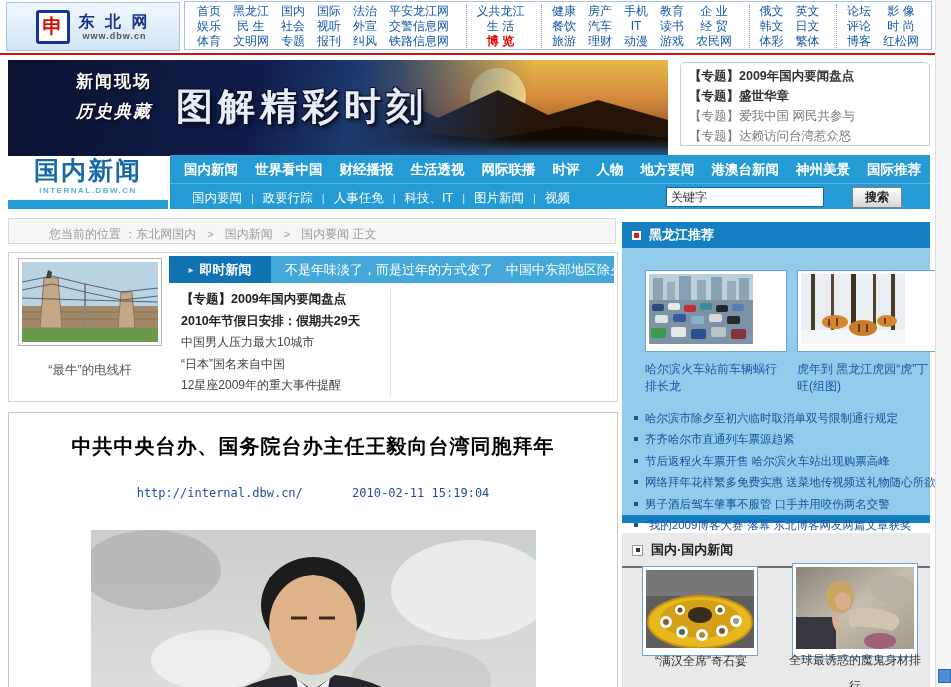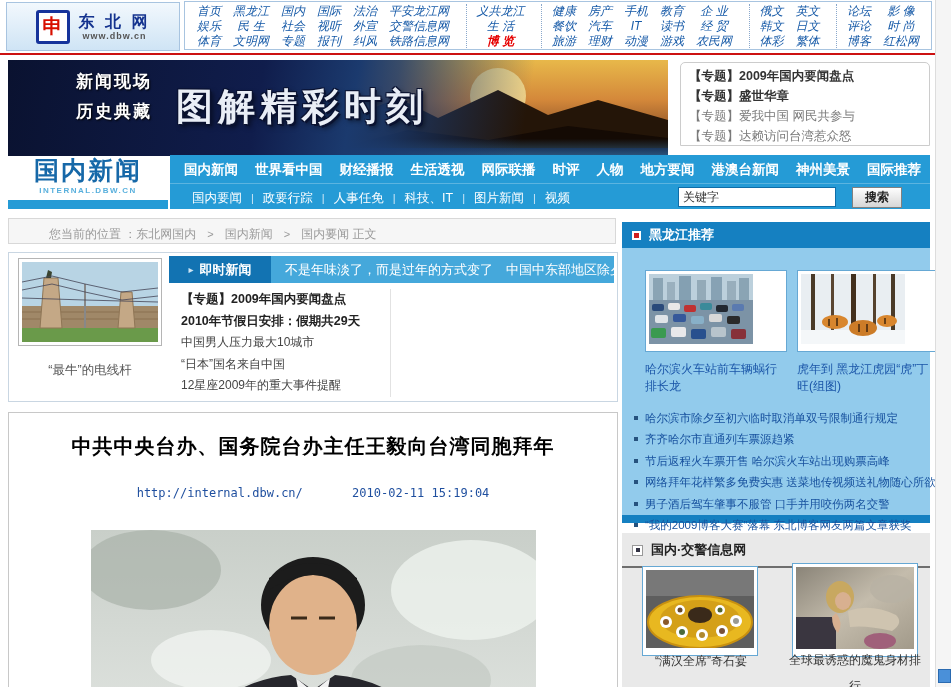--- a/index.html
+++ b/index.html
@@ -10,37 +10,37 @@
 
   
   .logo-box{position:absolute;left:6px;top:2px;width:172px;height:47px;border:1px solid #a8c4e0;
     background:linear-gradient(180deg,#f2f8fd,#cfe4f5);display:flex;align-items:center;justify-content:center;gap:9px;}
   .logo-glyph{width:28px;height:28px;border:3px solid #16339b;border-radius:3px;color:#d80f00;
     font-weight:bold;font-size:20px;line-height:27px;text-align:center;background:#fff;}
   .logo-site{color:#14338f;font-weight:bold;font-size:16px;letter-spacing:3px;line-height:18px;}
   .logo-url{color:#555;font-size:9px;font-weight:bold;letter-spacing:1px;text-align:center;}
 
   .top-nav{position:absolute;left:184px;top:1px;width:748px;height:49px;border:1px solid #a8c4e0;
-    background:#fff;display:flex;align-items:center;justify-content:space-between;padding:0 6px;box-sizing:border-box;font-style:italic;}
+    background:#fff;display:flex;align-items:center;justify-content:space-between;padding:0 6px;box-sizing:border-box;}
   .nav-group{display:flex;height:44px;align-items:center;}
   .nav-group + .nav-group{border-left:1px dotted #8aa8cc;padding-left:4px;}
   .nav-col{display:flex;flex-direction:column;justify-content:space-between;height:44px;padding:0 6px;text-align:center;}
   .nav-col a{font-size:12px;color:#1559a7;line-height:14px;white-space:nowrap;}
   .nav-col a.red{color:#e60000;font-weight:bold;}
   .red-line{position:absolute;left:0;top:53px;width:935px;height:2px;background:#cc1111;}
 
   
   .banner{position:absolute;left:8px;top:60px;width:660px;height:96px;overflow:hidden;background:#0a1230;}
   .banner-photo{position:absolute;right:0;top:0;}
   .banner-overlay{position:absolute;left:0;top:0;width:100%;height:100%;
     background:linear-gradient(100deg,#0a1230 0%,#101d4c 38%,#1b3a6e 52%,rgba(27,58,110,.85) 58%,rgba(27,58,110,0) 78%),
                linear-gradient(180deg,rgba(0,0,0,0) 82%,rgba(70,140,190,.55) 100%);}
   .banner-sub1,.banner-sub2{position:absolute;left:68px;color:#fff;font-weight:bold;font-size:17px;
     letter-spacing:2px;text-shadow:1px 1px 2px #000;}
-  .banner-sub1{top:10px;} .banner-sub2{top:40px;}
+  .banner-sub1{top:10px;} .banner-sub2{top:40px;font-style:italic;}
   .banner-main{position:absolute;left:168px;top:22px;color:#e9eef6;font-weight:bold;font-size:37px;letter-spacing:5px;
     font-family:"Liberation Serif","DejaVu Serif",serif;
     text-shadow:2px 2px 0 #0a1230,-1px -1px 0 #0a1230,1px -1px 0 #0a1230,-1px 1px 0 #0a1230,3px 3px 5px rgba(0,0,0,.6);}
 
   
   .specials{position:absolute;left:680px;top:62px;width:250px;height:84px;border:1px solid #ccc;
     border-radius:5px 5px 0 0;padding:3px 0 0 8px;box-sizing:border-box;}
   .sp-item{font-size:12.5px;line-height:20px;color:#7a7a7a;white-space:nowrap;}
   .sp-item.bold{font-weight:bold;color:#333;}
 
@@ -50,21 +50,21 @@
   .sec-sub{font-size:8px;color:#59b0dd;font-weight:bold;letter-spacing:1.5px;margin-top:1px;}
   .sec-strip{position:absolute;left:8px;top:200px;width:160px;height:9px;background:#259bd6;}
 
   .channel-wrap{position:absolute;left:170px;top:155px;width:760px;height:54px;background:#259bd6;}
   .channel-row1{height:28px;display:flex;align-items:center;padding-left:14px;gap:17px;}
   .channel-row1 li a{color:#fff;font-weight:bold;font-size:13.5px;white-space:nowrap;}
   .channel-row2{height:26px;display:flex;align-items:center;padding-left:22px;border-top:1px solid rgba(255,255,255,.25);}
   .channel-row2 li{white-space:nowrap;}
   .channel-row2 li a{color:#fff;font-size:12.5px;}
   .channel-row2 li + li::before{content:"|";color:#cfe8f6;padding:0 9px;font-size:11px;}
-  .search-box{margin-left:auto;display:flex;align-items:center;gap:16px;padding-right:28px;}
+  .search-box{margin-left:auto;display:flex;align-items:center;gap:28px;padding-right:28px;}
   .search-input{width:148px;height:16px;border:1px solid #0e6da8;font-size:12px;padding:1px 4px;color:#333;
     font-family:"Liberation Sans",sans-serif;}
   .search-btn{width:50px;height:21px;background:linear-gradient(180deg,#fefefe,#d6d6d6);border:1px solid #808080;
     font-weight:bold;font-size:12px;color:#222;font-family:"Liberation Sans",sans-serif;}
 
   
   .breadcrumb{position:absolute;left:8px;top:218px;width:608px;height:26px;background:#f6f6f6;border:1px solid #d8d8d8;
     display:flex;align-items:flex-end;padding-left:40px;box-sizing:border-box;font-size:12px;color:#9a9a9a;}
   .breadcrumb a{color:#9a9a9a;}
   .crumbs{display:flex;}
@@ -455,21 +455,21 @@
         </ul>
     </div>
     <div class="sb1-foot"></div>
   </div>
 
   <div class="sb2">
     <div class="sb2-head">
       <div class="sb2-icon">
           <i></i>
         </div>
-      <span class="sb2-title">国内·交警信息网</span>
+      <span class="sb2-title">国内·国内新闻</span>
     </div>
     <div class="sb2-rule"></div>
     <div class="sb-thumb thumb1">
       <div class="t-frame">
         <svg width="108" height="78" viewBox="0 0 108 78">
           <rect width="108" height="78" fill="#5e5e5e"></rect>
           <rect width="108" height="26" fill="#787878"></rect>
           <ellipse cx="54" cy="52" rx="52" ry="26" fill="#e8b820" stroke="#c89010" stroke-width="2"></ellipse>
           <ellipse cx="54" cy="49" rx="40" ry="19" fill="#d4a018"></ellipse>
           <ellipse cx="54" cy="45" rx="12" ry="8" fill="#3a2a1a"></ellipse>

